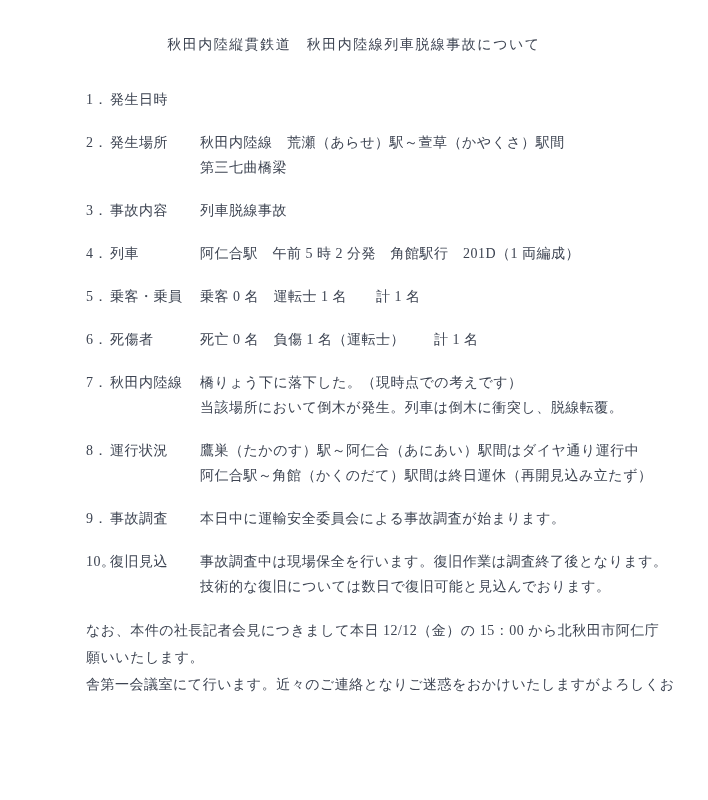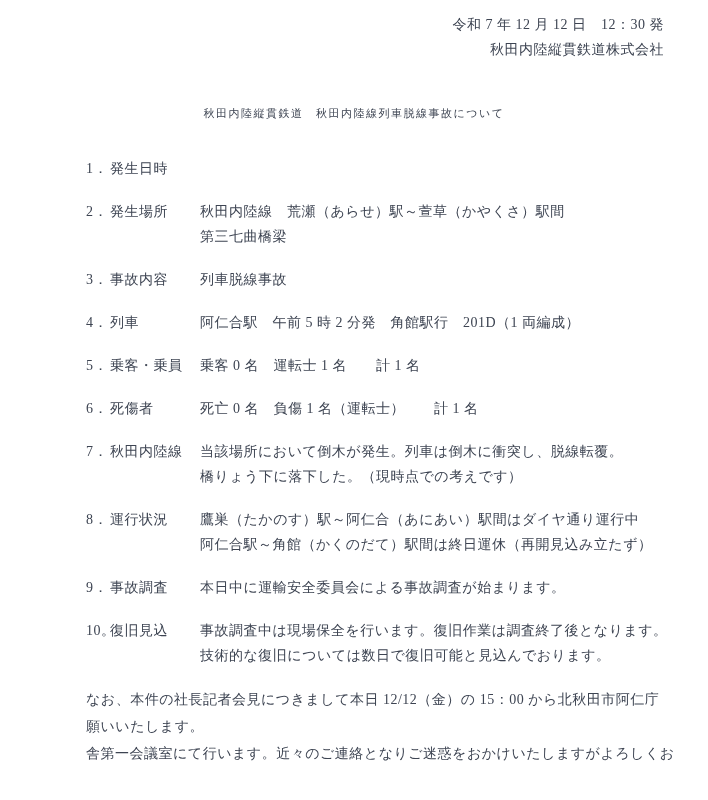--- a/index.html
+++ b/index.html
@@ -17,22 +17,22 @@
     overflow: hidden;
   }
   .doc-header {
     text-align: right;
     padding-right: 44px;
     line-height: 25px;
   }
   .doc-header .hline { display: block; }
   .doc-title {
     text-align: center;
-    margin-top: 39px;
-    font-size: 11px;
+    margin-top: 20px;
+    font-size: 14px;
     letter-spacing: 1.5px;
     line-height: 25px;
     font-weight: normal;
   }
   .items {
     margin-top: 30px;
     padding-left: 86px;
     padding-right: 30px;
     list-style: none;
   }
@@ -62,24 +62,20 @@
     padding-right: 30px;
     line-height: 27px;
   }
   .doc-footer .fline { display: block; white-space: nowrap; }
 </style>
 </head>
 <body>
 
 <div class="page">
 
-  <div class="doc-header">
-    <span class="hline">令和 7 年 12 月 12 日　12：30 発</span>
-    <span class="hline">秋田内陸縦貫鉄道株式会社</span>
-  </div>
 
   <h1 class="doc-title">秋田内陸縦貫鉄道　秋田内陸線列車脱線事故について</h1>
 
   <div class="items">
 
     <div class="item">
       <span class="item-num">1．</span>
       <span class="item-label">発生日時</span>
     </div>
 
@@ -121,22 +117,22 @@
       <span class="item-label">死傷者</span>
       <span class="item-content">
         <span class="cline">死亡 0 名　負傷 1 名（運転士）　　計 1 名</span>
       </span>
     </div>
 
     <div class="item">
       <span class="item-num">7．</span>
       <span class="item-label">秋田内陸線</span>
       <span class="item-content">
+        <span class="cline">橋りょう下に落下した。（現時点での考えです）</span>
         <span class="cline">当該場所において倒木が発生。列車は倒木に衝突し、脱線転覆。</span>
-        <span class="cline">橋りょう下に落下した。（現時点での考えです）</span>
       </span>
     </div>
 
     <div class="item">
       <span class="item-num">8．</span>
       <span class="item-label">運行状況</span>
       <span class="item-content">
         <span class="cline">鷹巣（たかのす）駅～阿仁合（あにあい）駅間はダイヤ通り運行中</span>
         <span class="cline">阿仁合駅～角館（かくのだて）駅間は終日運休（再開見込み立たず）</span>
       </span>

